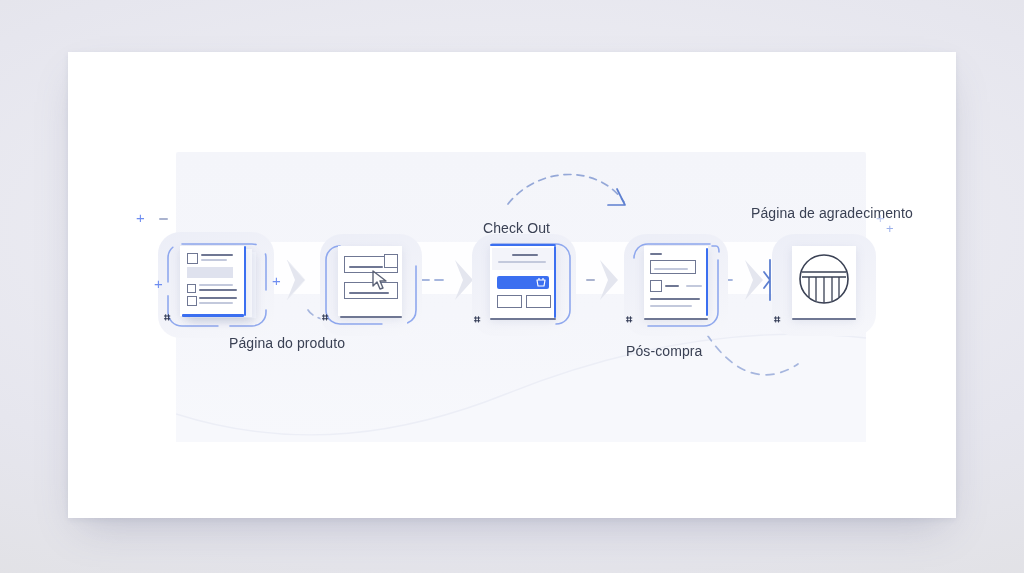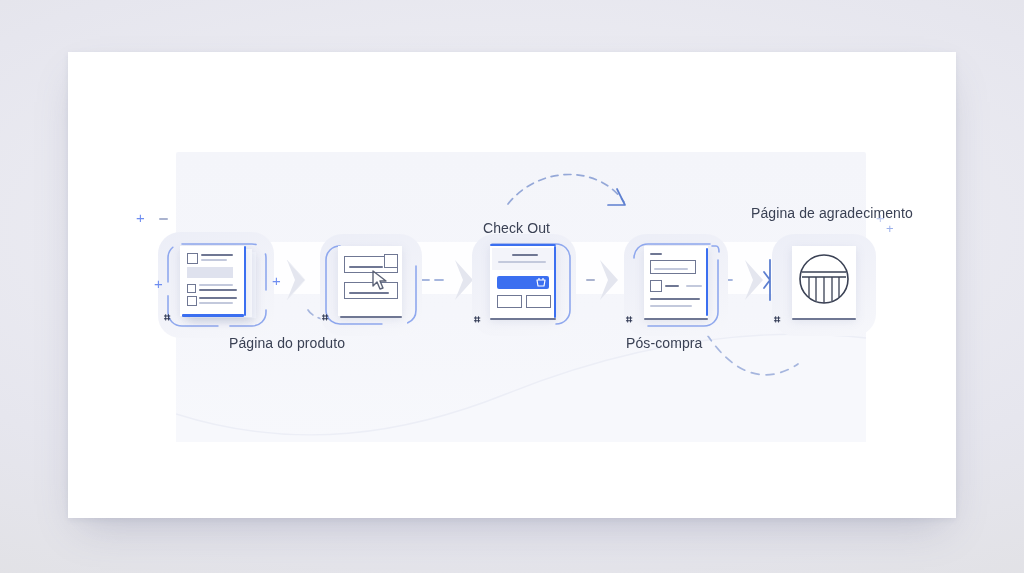--- a/index.html
+++ b/index.html
@@ -214,21 +214,21 @@
         <div class="box" style="left:30px;top:30px;width:44px;height:12px"></div>
         <div class="ln l" style="left:34px;top:38px;width:34px"></div>
         <div class="box" style="left:30px;top:50px;width:10px;height:10px"></div>
         <div class="ln d" style="left:45px;top:55px;width:14px"></div>
         <div class="ln l" style="left:66px;top:55px;width:16px"></div>
         <div class="ln d" style="left:30px;top:68px;width:50px"></div>
         <div class="ln l" style="left:30px;top:75px;width:42px"></div>
         <div class="ln d" style="left:24px;top:88px;width:64px"></div>
         <div class="anchor" style="left:6px;top:84px">⌗</div>
       </div>
-      <div class="lbl" style="left:558px;top:283px">Pós-compra</div>
+      <div class="lbl" style="left:558px;top:291px">Pós-compra</div>
 
       <div class="chev" style="left:673px;top:205px">
         <svg width="26" height="46" viewBox="0 0 26 46">
           <path d="M4,3 L22,23 L4,43 L12,23 Z" fill="#e4e6ef"></path>
         </svg>
       </div>
       <svg style="position:absolute;left:694px;top:206px" width="16" height="44" viewBox="0 0 16 44">
         <path d="M8,2 L8,42 M2,14 L8,22 L2,30" fill="none" stroke="#5d7fd0" stroke-width="1.8" stroke-linecap="round" stroke-linejoin="round"></path>
       </svg>
 

